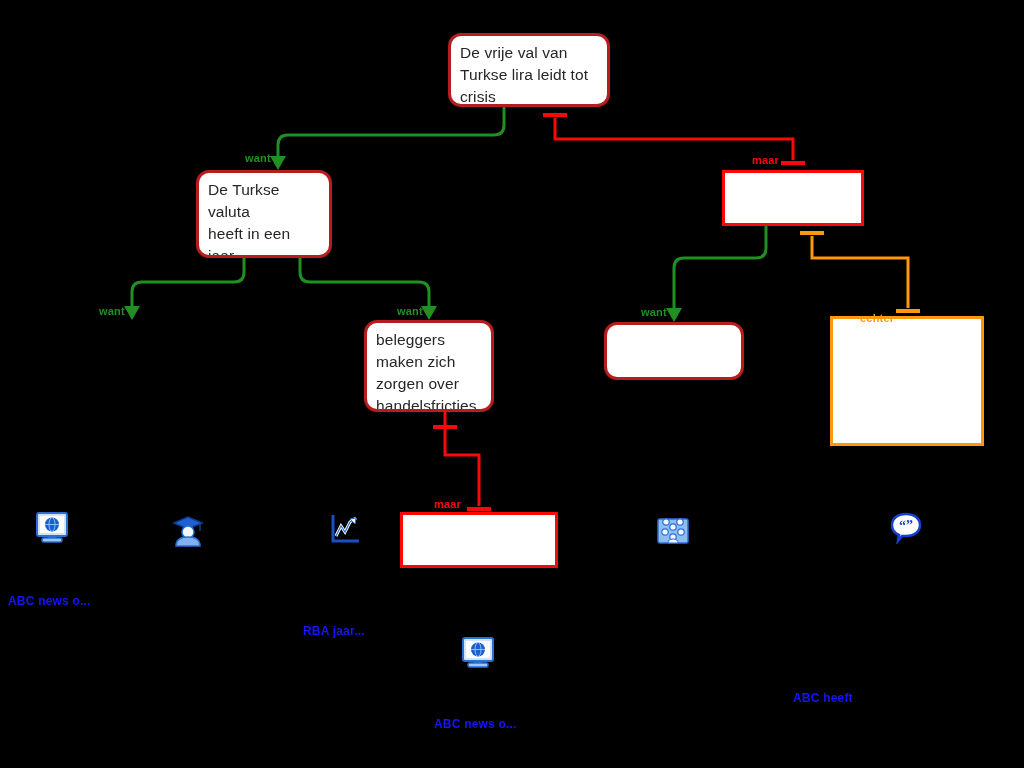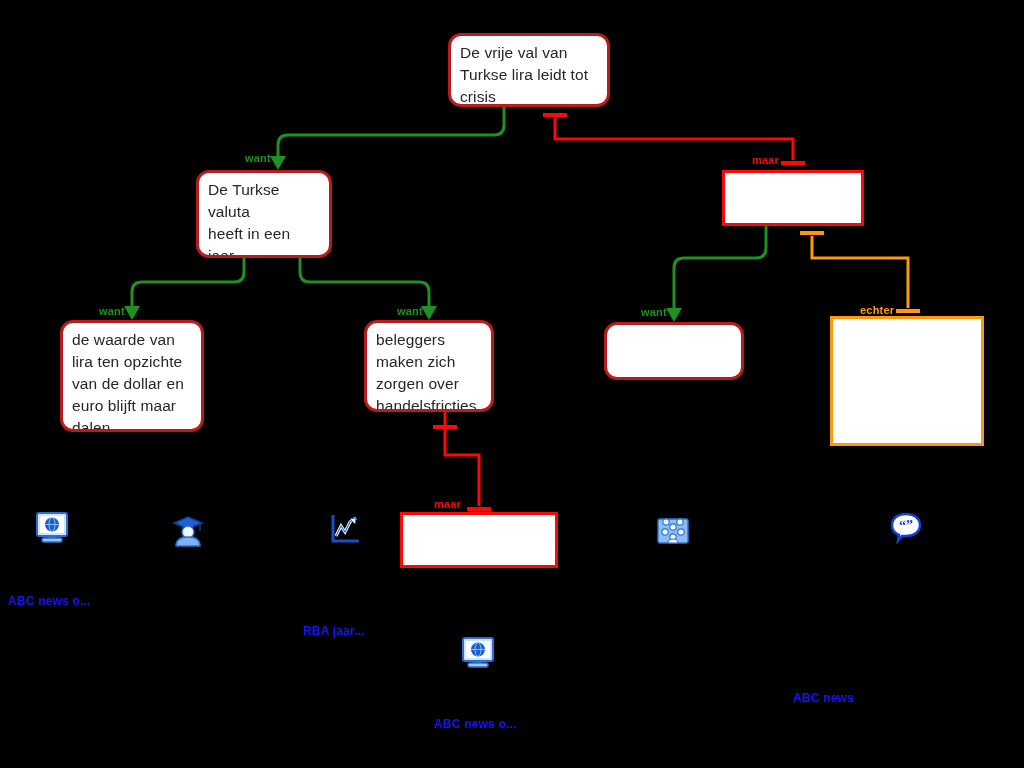--- a/index.html
+++ b/index.html
@@ -125,27 +125,20 @@
     <div class="node-text">De Turkse valuta
 heeft in een jaar
 67%  waarde
 verloren</div>
   </div>
 
   <div class="node node-red" style="left:722px; top:170px; width:142px; height:56px;">
     <div class="node-text"></div>
   </div>
 
-  <div class="node node-green" style="left:60px; top:320px; width:144px; height:112px;">
-    <div class="node-text">de waarde van
-lira ten opzichte
-van de dollar en
-euro blijft maar
-dalen</div>
-  </div>
 
   <div class="node node-green" style="left:364px; top:320px; width:130px; height:92px;">
     <div class="node-text">beleggers
 maken zich
 zorgen over
 handelsfricties</div>
   </div>
 
   <div class="node node-green" style="left:604px; top:322px; width:140px; height:58px;">
     <div class="node-text"></div>
@@ -157,21 +150,21 @@
 
   <div class="node node-red" style="left:400px; top:512px; width:158px; height:56px;">
     <div class="node-text"></div>
   </div>
 
   <div class="edge-label lbl-green" style="left:245px; top:152px;">want</div>
   <div class="edge-label lbl-red" style="left:752px; top:154px;">maar</div>
   <div class="edge-label lbl-green" style="left:99px; top:305px;">want</div>
   <div class="edge-label lbl-green" style="left:397px; top:305px;">want</div>
   <div class="edge-label lbl-green" style="left:641px; top:306px;">want</div>
-  <div class="edge-label lbl-orange" style="left:860px; top:304px;">echter</div>
+  <div class="edge-label lbl-orange" style="left:860px; top:312px;">echter</div>
   <div class="edge-label lbl-red" style="left:434px; top:498px;">maar</div>
 
   <div class="src-icon" style="left:35px; top:510px;">
     <svg viewBox="0 0 34 34" width="34" height="34">
       <rect x="2" y="3" width="30" height="23" rx="2" fill="#cfe4fb" stroke="#2b6fd4" stroke-width="2"></rect>
       <rect x="5" y="6" width="24" height="17" fill="#ffffff"></rect>
       <circle cx="17" cy="14.5" r="7" fill="#1a5fd0"></circle>
       <ellipse cx="17" cy="14.5" rx="3" ry="7" fill="none" stroke="#8cc0f5" stroke-width="1"></ellipse>
       <line x1="10" y1="14.5" x2="24" y2="14.5" stroke="#8cc0f5" stroke-width="1"></line>
       <rect x="13" y="26" width="8" height="3" fill="#2b6fd4"></rect>
@@ -224,15 +217,15 @@
       <path d="M12 32 Q12 28 17 28 Q22 28 22 32 Z" fill="#f4f9ff" stroke="#2b6fd4" stroke-width="1"></path>
     </svg>
   </div>
 
   <div class="src-icon" style="left:889px; top:510px;">
     <svg viewBox="0 0 34 34" width="34" height="34">
       <path d="M17 4 C26 4 31 9 31 15 C31 21 26 26 17 26 L13 26 L9 31 L10 25 C5 23 3 19 3 15 C3 9 8 4 17 4 Z" fill="#ffffff" stroke="#1440d8" stroke-width="2.5"></path>
       <text x="17" y="20" font-family="'Liberation Serif', serif" font-size="14" font-weight="bold" fill="#1440d8" text-anchor="middle">“”</text>
     </svg>
   </div>
-  <div class="src-label" style="left:793px; top:691px;">ABC news</div>
+  <div class="src-label" style="left:793px; top:691px;">ABC heeft</div>
 
 </div>
 
 </body></html>

